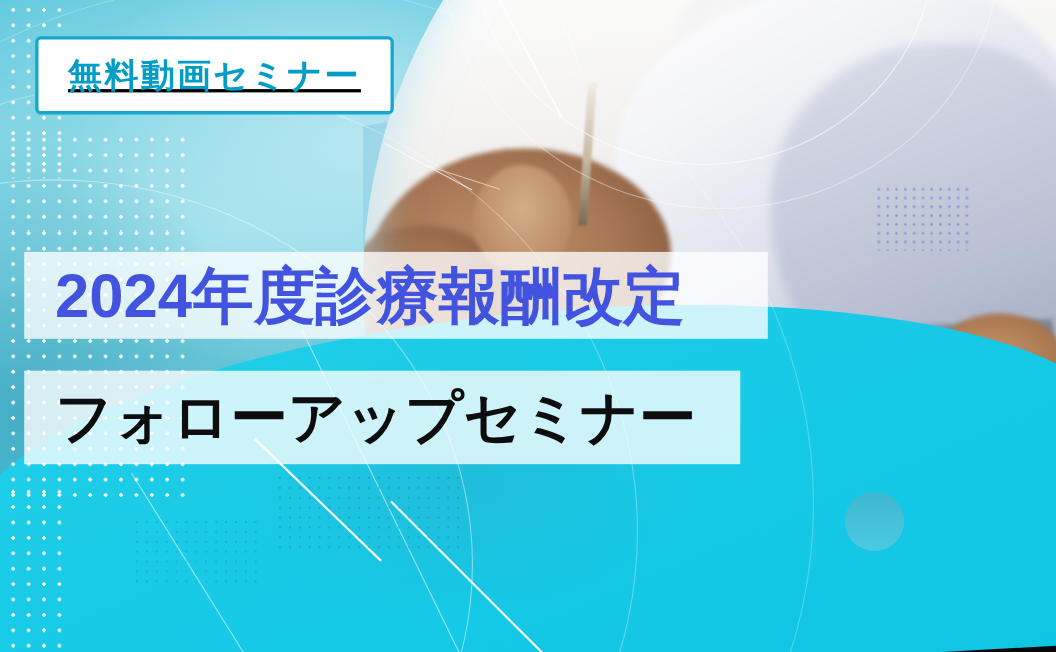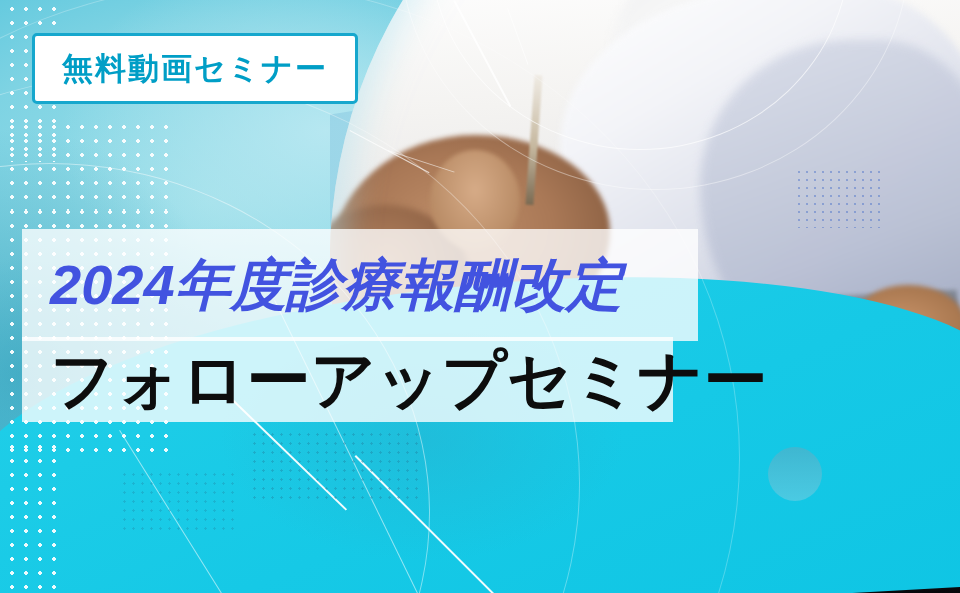--- a/index.html
+++ b/index.html
@@ -196,46 +196,46 @@
   .photo-fade{
     position:absolute;left:330px;top:-240px;width:1000px;height:1000px;border-radius:50%;
     box-shadow:inset 22px 0 34px -10px rgba(180,225,238,.55);
     pointer-events:none;
   }
 
   
   .badge-free{
     position:absolute;left:32px;top:33px;width:326px;height:71px;
     background:#ffffff;border:3px solid #16a7cd;border-radius:5px;
-    display:flex;align-items:center;justify-content:center;
+    display:flex;align-items:center;justify-content:center;text-decoration:underline;
   }
   .badge-free span{
     color:#009ec6;font-size:31px;font-weight:bold;letter-spacing:2px;line-height:1;
   }
 
   .pill-target{
     position:absolute;left:25px;top:170px;height:47px;
     background:#4253e0;border-radius:24px;
     display:flex;align-items:center;padding:0 24px;
   }
   .pill-target span{
     color:#ffffff;font-size:27px;font-weight:500;letter-spacing:0px;line-height:1;white-space:nowrap;
   }
 
   .title-band{
     position:absolute;background:rgba(255,255,255,.78);
     display:flex;align-items:center;padding-left:28px;
   }
-  .band1{left:22px;top:229px;width:676px;height:112px;font-style:italic;}
+  .band1{left:22px;top:229px;width:676px;height:79px;}
   .band2{left:22px;top:337px;width:651px;height:85px;}
   .band1 span{
     color:#4253e0;font-size:56px;font-weight:bold;letter-spacing:0px;line-height:1;white-space:nowrap;
   }
   .band2 span{
-    color:#0d0d0d;font-size:64px;font-weight:bold;letter-spacing:0px;line-height:1;white-space:nowrap;
+    color:#0d0d0d;font-size:52px;font-weight:bold;letter-spacing:0px;line-height:1;white-space:nowrap;
   }
 </style>
 </head>
 <body>
 
 <div id="banner">
 
   <div class="layer bg-base"></div>
   <div class="layer bg-blob-light"></div>
   <div class="layer bg-dark-band"></div>

